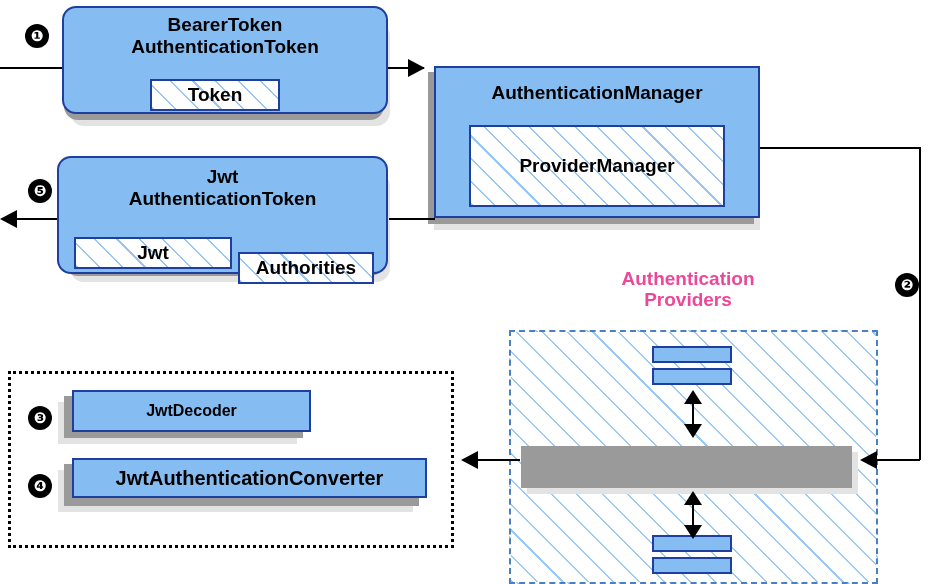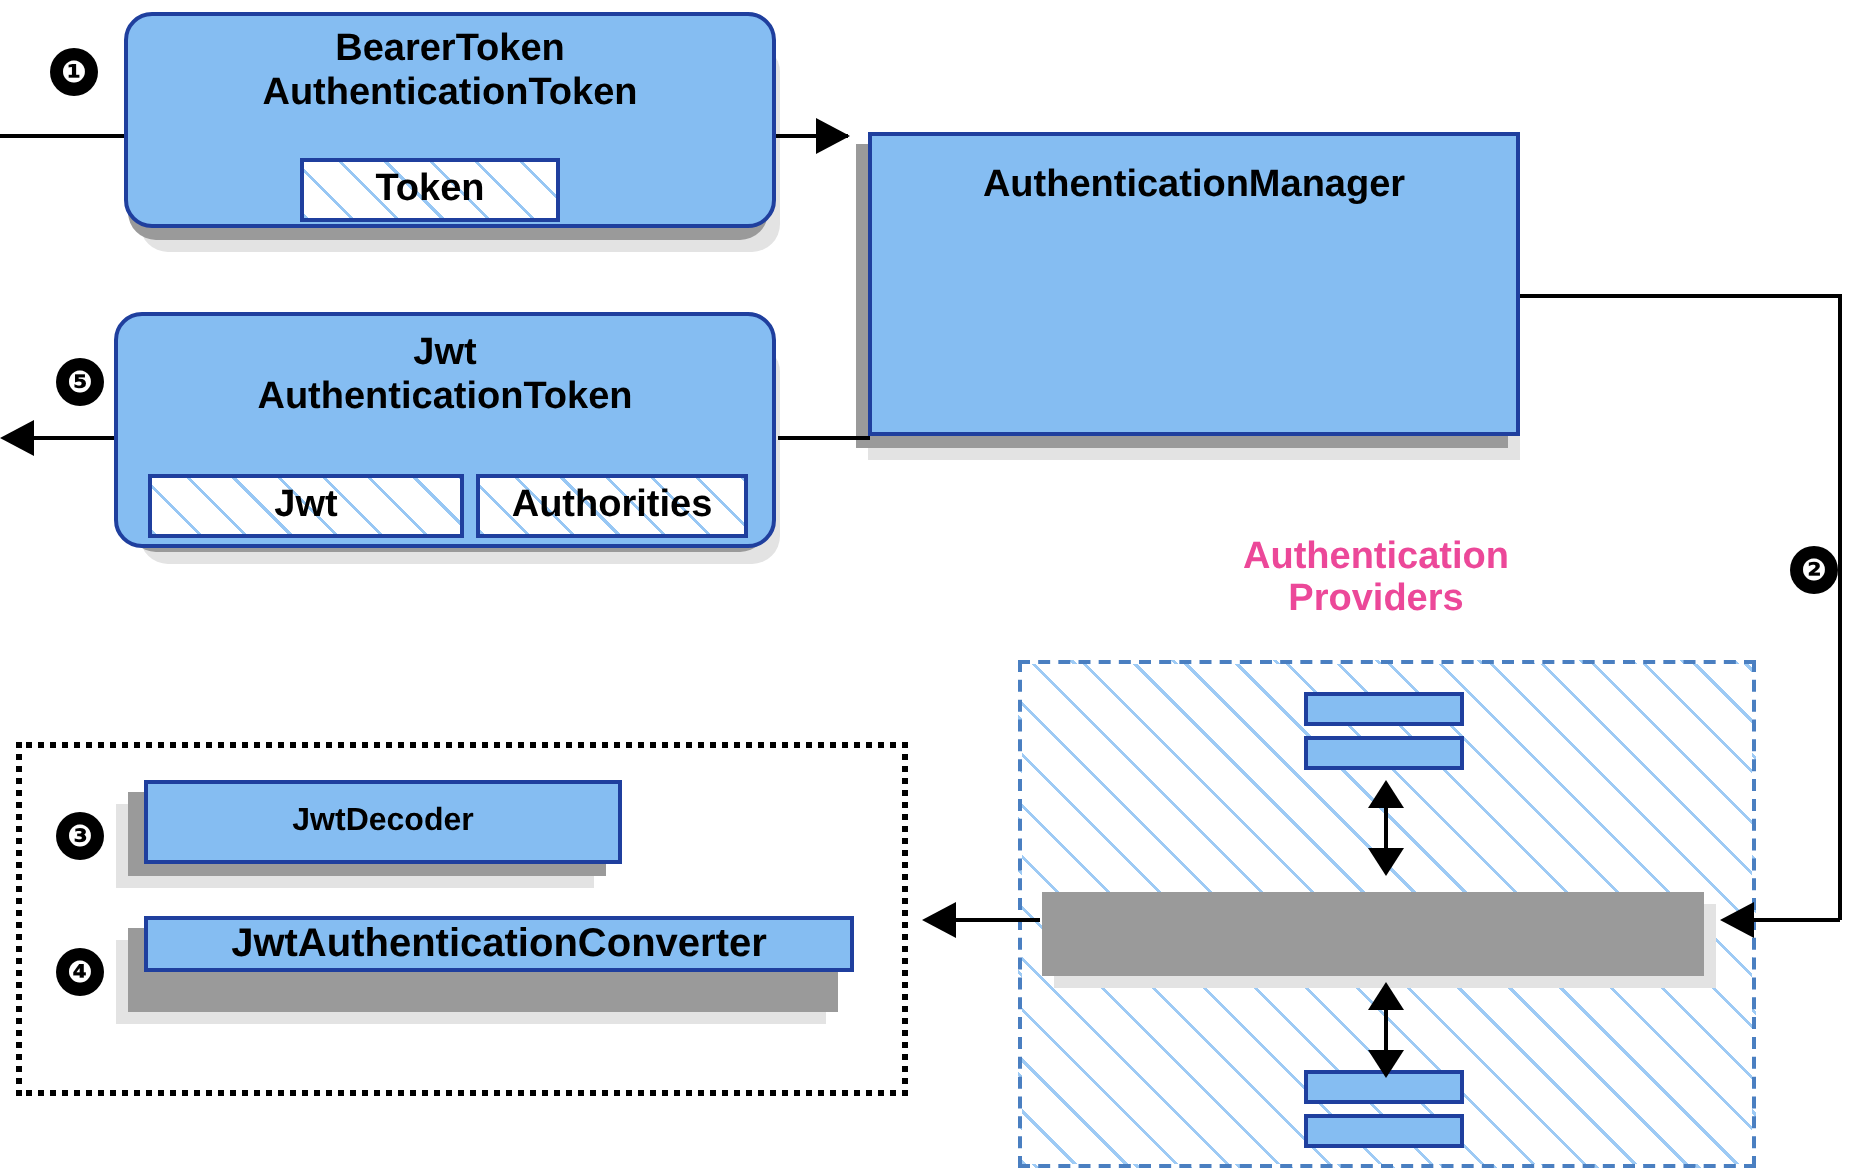--- a/index.html
+++ b/index.html
@@ -173,29 +173,30 @@
     <span>BearerToken</span>
     <span>AuthenticationToken</span>
   </div>
   <div class="hatch-box" style="left:150px; top:79px; width:130px; height:32px; font-size:19px;">Token</div>
 
   <div class="shadow-light" style="left:434px; top:78px; width:326px; height:152px;"></div>
   <div class="shadow-dark" style="left:428px; top:72px; width:326px; height:152px;"></div>
   <div class="node" style="left:434px; top:66px; width:326px; height:152px; padding-top:14px; font-size:19px;">
     <span>AuthenticationManager</span>
   </div>
+  <div class="hatch-box" style="left:469px; top:125px; width:256px; height:82px; font-size:19px;">ProviderManager</div>
 
   <div class="shadow-light rounded" style="left:70px; top:172px; width:320px; height:110px;"></div>
   <div class="shadow-dark rounded" style="left:64px; top:166px; width:320px; height:110px;"></div>
   <div class="node rounded" style="left:57px; top:156px; width:331px; height:118px; padding-top:8px; font-size:19px; line-height:1.18;">
     <span>Jwt</span>
     <span>AuthenticationToken</span>
   </div>
   <div class="hatch-box" style="left:74px; top:237px; width:158px; height:32px; font-size:19px;">Jwt</div>
-  <div class="hatch-box" style="left:238px; top:237px; width:136px; height:32px; font-size:19px;">Authorities</div>
+  <div class="hatch-box" style="left:238px; top:252px; width:136px; height:32px; font-size:19px;">Authorities</div>
 
   <div class="region-title" style="left:560px; top:268px; width:256px; font-size:19px;">
     <div>Authentication</div>
     <div>Providers</div>
   </div>
 
   <div class="providers-region" style="left:509px; top:330px; width:369px; height:254px;"></div>
 
   <div class="stack-bar" style="left:652px; top:346px; width:80px; height:17px;"></div>
   <div class="stack-bar" style="left:652px; top:368px; width:80px; height:17px;"></div>
@@ -217,17 +218,17 @@
   <div class="dotted-region" style="left:8px; top:371px; width:446px; height:177px;"></div>
 
   <div class="shadow-light" style="left:58px; top:402px; width:239px; height:42px;"></div>
   <div class="shadow-dark" style="left:64px; top:396px; width:239px; height:42px;"></div>
   <div class="node" style="left:72px; top:390px; width:239px; height:42px; justify-content:center; font-size:16px;">
     <span>JwtDecoder</span>
   </div>
 
   <div class="shadow-light" style="left:58px; top:470px; width:355px; height:42px;"></div>
   <div class="shadow-dark" style="left:64px; top:464px; width:355px; height:42px;"></div>
-  <div class="node" style="left:72px; top:458px; width:355px; height:28px; justify-content:center; font-size:20px;">
+  <div class="node" style="left:72px; top:458px; width:355px; height:40px; justify-content:center; font-size:20px;">
     <span>JwtAuthenticationConverter</span>
   </div>
 
 </div>
 
 </body></html>

